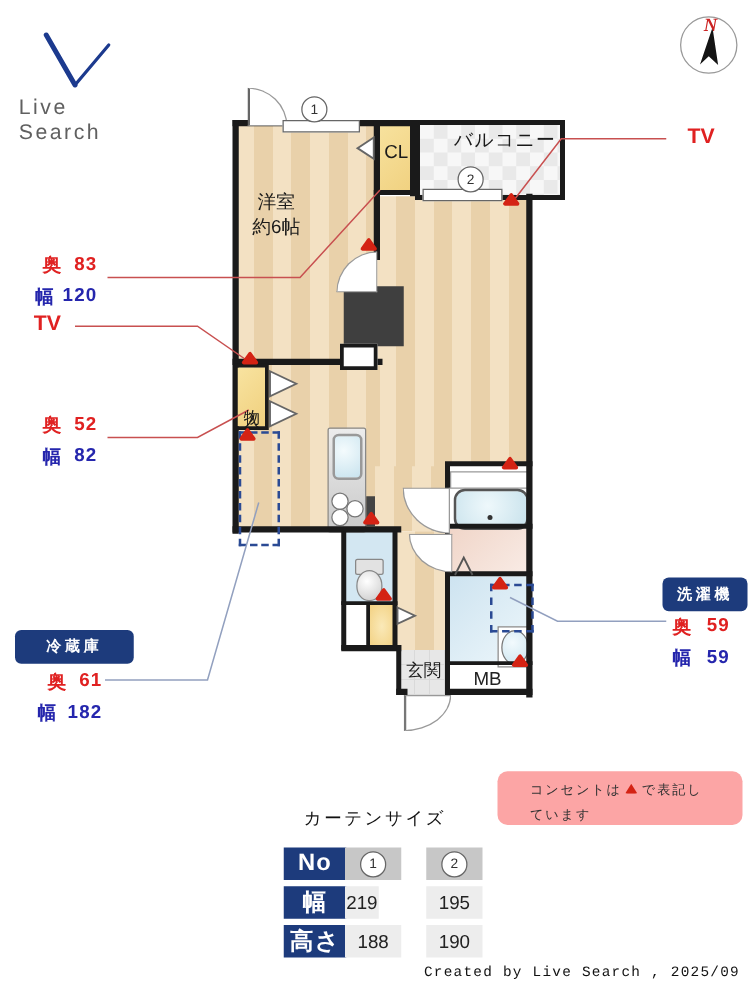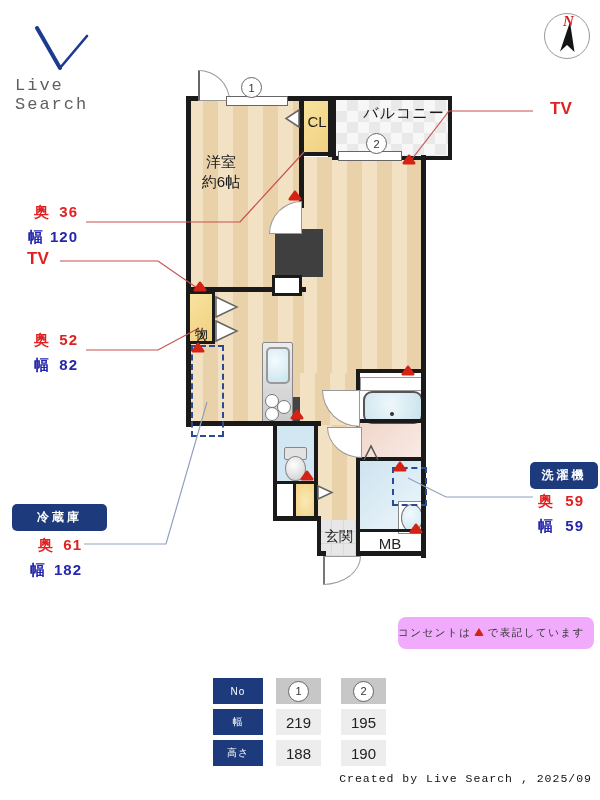--- a/index.html
+++ b/index.html
@@ -14,38 +14,38 @@
        font-size:15px;font-weight:600;letter-spacing:1px;}
   .red{color:#e02121;} .blue{color:#2526ad;}
   .badge{position:absolute;z-index:60;background:#1d3b7c;color:#fff;border-radius:5px;
          font-size:12px;letter-spacing:3px;display:flex;align-items:center;justify-content:center;font-weight:600;}
   .circ{position:absolute;z-index:55;width:19px;height:19px;border:1.5px solid #666;border-radius:50%;
         background:#fff;display:flex;align-items:center;justify-content:center;font-size:11px;color:#333;}
   .door{position:absolute;z-index:40;background:#fff;border:1px solid #999;}
   .win{position:absolute;z-index:42;background:#fff;border:1px solid #666;}
   .furn{position:absolute;z-index:10;}
   .tcell{position:absolute;display:flex;align-items:center;justify-content:center;z-index:60;}
-  .thead{background:#1d3b7c;color:#fff;font-size:10px;font-weight:400;letter-spacing:1px;}
+  .thead{background:#1d3b7c;color:#fff;font-size:19px;font-weight:700;letter-spacing:1px;margin-left:14px;}
   .tno{background:#c7c7c7;}
   .tdata{background:#ededed;font-size:15px;color:#222;}
   .tri-red{display:inline-block;width:0;height:0;border-left:5px solid transparent;
            border-right:5px solid transparent;border-bottom:8px solid #d42314;margin:0 3px;border-radius:2px;}
   svg{display:block;}
 </style>
 </head>
 <body>
 
 <div id="page">
 
   <div class="abs" style="left:15px;top:22px;width:110px;height:75px;z-index:60">
     <svg width="110" height="52" viewBox="0 0 110 52">
       <path d="M22 6 L45 46" stroke="#1c3a8e" stroke-width="4" fill="none" stroke-linecap="round"></path>
       <path d="M45 46 L72 14" stroke="#1c3a8e" stroke-width="2.6" fill="none" stroke-linecap="round"></path>
     </svg>
-    <div style="font-family:Liberation Mono, monospace;font-size:17px;color:#606060;letter-spacing:2px;margin-top:2px">Live Search</div>
+    <div style="font-family:Liberation Sans, sans-serif;font-size:17px;color:#606060;letter-spacing:2px;margin-top:2px">Live Search</div>
   </div>
 
   <div class="abs" style="left:544px;top:13px;width:44px;height:44px;border:1.6px solid #999;border-radius:50%;z-index:60">
     <span style="position:absolute;left:18px;top:-1px;color:#cc2222;font-family:'Liberation Serif',serif;
                  font-style:italic;font-size:15px;font-weight:700">N</span>
     <svg width="44" height="44" viewBox="0 0 44 44">
       <polygon points="25,8 29.5,38 22,31 15,37.5" fill="#141414"></polygon>
     </svg>
   </div>
 
@@ -153,21 +153,21 @@
     <div>約6帖</div>
   </div>
   <div class="room-label" style="left:302px;top:112px;width:30px;font-size:15px">CL</div>
   <div class="room-label" style="left:336px;top:103px;width:136px;font-size:15px;letter-spacing:1px">バルコニー</div>
   <div class="room-label" style="left:193px;top:297px;width:16px;height:44px;font-size:13px;writing-mode:vertical-rl;letter-spacing:2px">物入</div>
   <div class="room-label" style="left:321px;top:527px;width:36px;font-size:14px">玄関</div>
   <div class="room-label" style="left:362px;top:534px;width:56px;font-size:15px;color:#222">MB</div>
 
   <div class="dim red" style="left:34px;top:203px;width:44px">
     <span>奥</span>
-      <span>36</span>
+      <span>83</span>
   </div>
   <div class="dim blue" style="left:28px;top:228px;width:50px">
     <span>幅</span>
       <span>120</span>
   </div>
   <div class="abs red" style="left:27px;top:249px;font-size:17px;font-weight:700;z-index:60">TV</div>
   <div class="dim red" style="left:34px;top:331px;width:44px">
     <span>奥</span>
       <span>52</span>
   </div>
@@ -191,42 +191,43 @@
   <div class="dim red" style="left:538px;top:492px;width:46px">
     <span>奥</span>
       <span>59</span>
   </div>
   <div class="dim blue" style="left:538px;top:517px;width:46px">
     <span>幅</span>
       <span>59</span>
   </div>
 
 
+  <div class="abs" style="left:210px;top:646px;width:180px;text-align:center;font-size:14px;letter-spacing:2px;color:#111;z-index:60">カーテンサイズ</div>
 
   <div class="tcell thead" style="left:213px;top:678px;width:50px;height:26px">No</div>
   <div class="tcell tno" style="left:276px;top:678px;width:45px;height:26px">
     <span class="circ" style="position:static">
         <span>1</span>
       </span>
   </div>
   <div class="tcell tno" style="left:341px;top:678px;width:45px;height:26px">
     <span class="circ" style="position:static">
         <span>2</span>
       </span>
   </div>
 
   <div class="tcell thead" style="left:213px;top:709px;width:50px;height:26px">幅</div>
-  <div class="tcell tdata" style="left:276px;top:709px;width:45px;height:26px">219</div>
+  <div class="tcell tdata" style="left:276px;top:709px;width:27px;height:26px">219</div>
   <div class="tcell tdata" style="left:341px;top:709px;width:45px;height:26px">195</div>
 
   <div class="tcell thead" style="left:213px;top:740px;width:50px;height:26px">高さ</div>
   <div class="tcell tdata" style="left:276px;top:740px;width:45px;height:26px">188</div>
   <div class="tcell tdata" style="left:341px;top:740px;width:45px;height:26px">190</div>
 
-  <div class="abs" style="left:398px;top:617px;width:196px;height:32px;background:#f0abfc;border-radius:8px;z-index:60;
-       font-size:10.5px;color:#333;letter-spacing:1.5px;line-height:1.9;padding:6px 0;box-sizing:border-box">
+  <div class="abs" style="left:398px;top:617px;width:196px;height:43px;background:#fca5a5;border-radius:8px;z-index:60;
+       font-size:10.5px;color:#333;letter-spacing:1.5px;line-height:1.9;padding:6px 26px;box-sizing:border-box">
     <div><span>コンセントは</span><span class="tri-red"></span><span>で表記しています</span></div>
   </div>
 
   <div class="abs" style="left:300px;top:772px;width:292px;text-align:right;font-family:'Liberation Mono',monospace;
        font-size:11.5px;letter-spacing:1px;color:#111;z-index:60">Created by Live Search , 2025/09</div>
 
 </div>
 
 </body></html>

